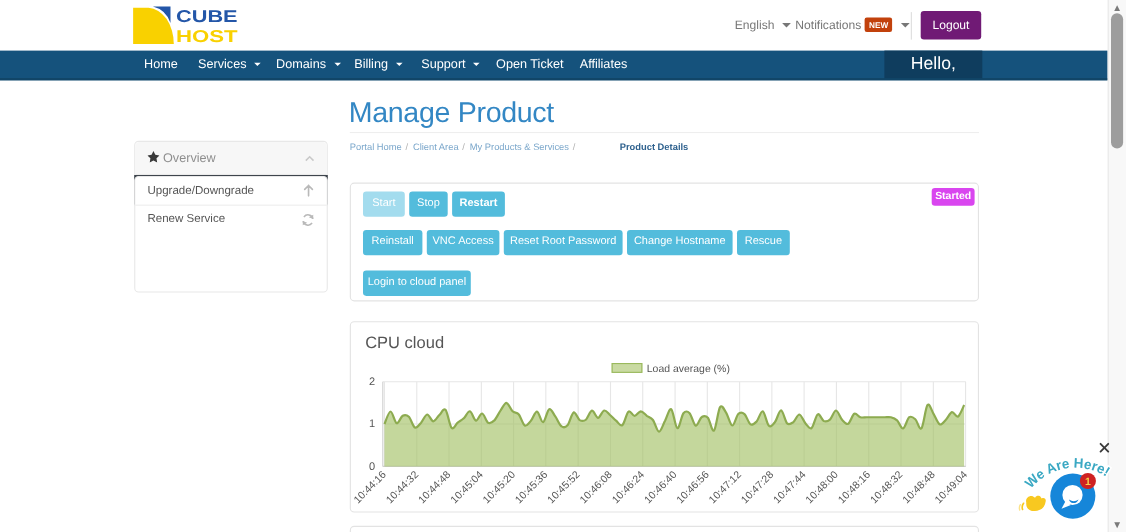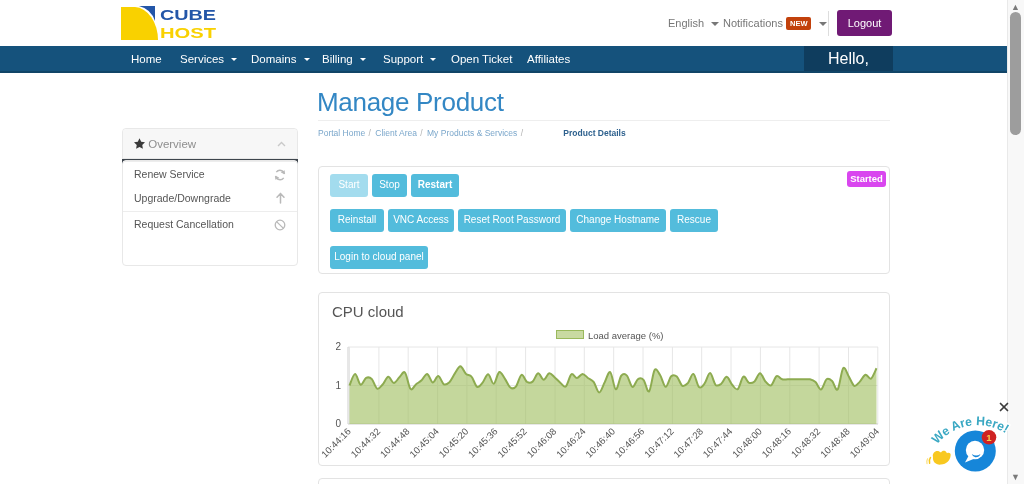--- a/index.html
+++ b/index.html
@@ -103,33 +103,28 @@
         <path fill="#3a3a3a" d="M12 .6l3.7 7.5 8.3 1.2-6 5.8 1.4 8.2L12 19.4l-7.4 3.9 1.4-8.2-6-5.8 8.3-1.2z"></path>
       </svg>&nbsp;Overview
     <svg class="chev" style="top:12px;" width="9" height="6" viewBox="0 0 9 6">
         <path d="M1,5 L4.5,1.5 L8,5" stroke="#c9c9c9" stroke-width="1.4" fill="none"></path>
       </svg>
   </div>
   <div style="position:absolute; left:-1px; top:30px; width:176px; height:28px; background:#3e454d; color:#fff; font-size:10.5px; line-height:28px; padding-left:11px; border-radius:0 0 2px 2px;">Information</div>
 </div>
 
 <div class="spanel" style="top:160px; height:106px;">
+  <div class="sitem" style="height:25px; line-height:25px; border-top:none;">Upgrade/Downgrade
+  <svg class="sicon" style="top:6px;" width="12" height="13" viewBox="0 0 12 13">
+        <path d="M6.5,2 L6.5,11 M6.5,1.6 L3,5.2 M6.5,1.6 L10,5.2" stroke="#b9b9b9" stroke-width="1.5" fill="none" stroke-linecap="round"></path>
+      </svg></div>
   <div class="sitem" style="height:25px; line-height:25px;">Renew Service
   <svg class="sicon" style="top:7px;" width="12" height="12" viewBox="0 0 12 12">
         <path d="M10.5,5 A4.6,4.6 0 0 0 2.3,3.2 M1.5,7 A4.6,4.6 0 0 0 9.7,8.8" stroke="#b9b9b9" stroke-width="1.4" fill="none"></path>
         <path d="M10.8,1.2 L10.6,5.2 L6.8,3.6 Z M1.2,10.8 L1.4,6.8 L5.2,8.4 Z" fill="#b9b9b9"></path>
-      </svg></div>
-  <div class="sitem" style="height:25px; line-height:25px; border-top:none;">Upgrade/Downgrade
-  <svg class="sicon" style="top:6px;" width="12" height="13" viewBox="0 0 12 13">
-        <path d="M6.5,2 L6.5,11 M6.5,1.6 L3,5.2 M6.5,1.6 L10,5.2" stroke="#b9b9b9" stroke-width="1.5" fill="none" stroke-linecap="round"></path>
-      </svg></div>
-  <div class="sitem" style="height:25px; line-height:25px;">Request Cancellation
-  <svg class="sicon" style="top:7px;" width="12" height="12" viewBox="0 0 12 12">
-        <circle cx="6" cy="6" r="4.8" stroke="#b9b9b9" stroke-width="1.3" fill="none"></circle>
-        <line x1="2.6" y1="2.6" x2="9.4" y2="9.4" stroke="#b9b9b9" stroke-width="1.3"></line>
       </svg></div>
 </div>
 
 <div id="h1">Manage Product</div>
 <div id="hrule"></div>
 <div id="crumbs"><span class="bc">Portal Home</span><span class="sep"> / </span><span class="bc">Client Area</span><span class="sep"> / </span><span class="bc">My Products &amp; Services</span><span class="sep"> / </span><span class="bca">Product Details</span></div>
 
 <div class="panel" style="top:166px; height:108px;"></div>
 <div class="btn dis" style="left:330px; top:174px; width:38px;">Start</div>
 <div class="btn" style="left:372px; top:174px; width:35px;">Stop</div>

